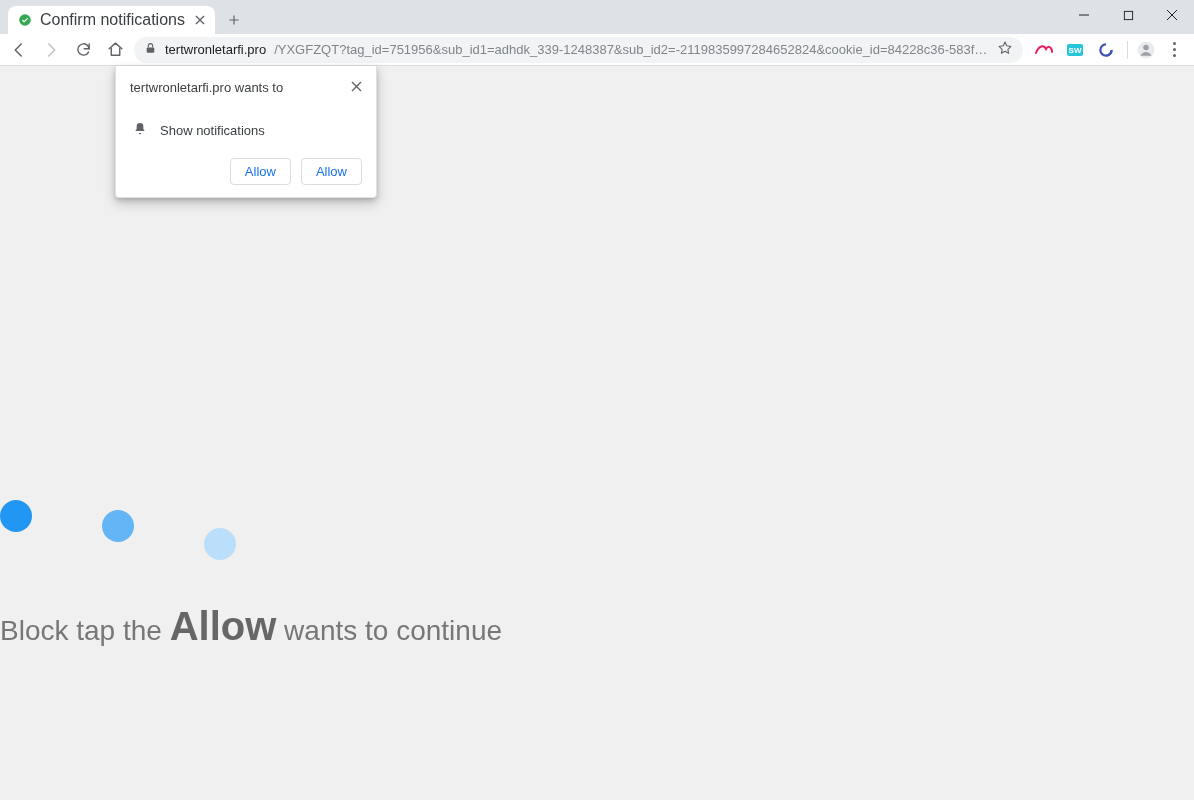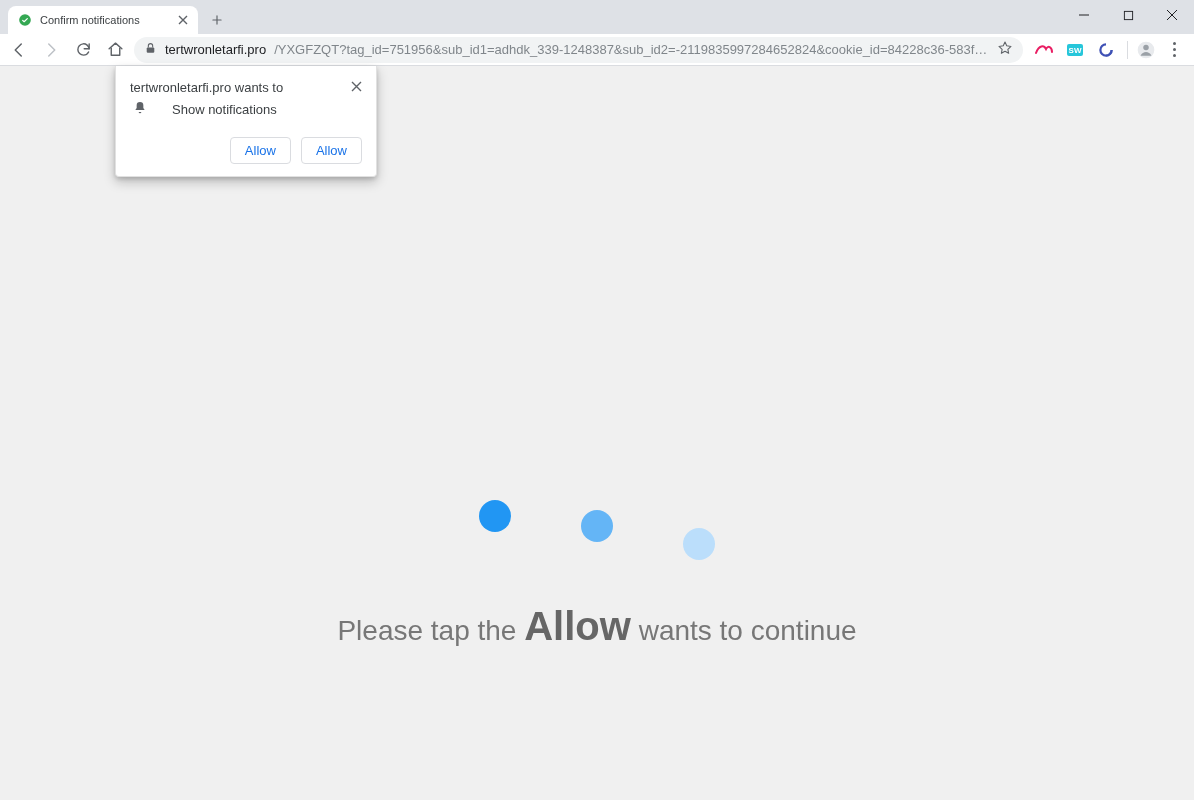--- a/index.html
+++ b/index.html
@@ -24,21 +24,21 @@
       margin-top: 6px;
       margin-left: 8px;
       background: #ffffff;
       height: 28px;
       border-radius: 8px 8px 0 0;
       display: flex;
       align-items: center;
       padding: 0 8px 0 10px;
       min-width: 190px;
       gap: 8px;
-      font-size: 11px;
+      font-size: 16px;
       color: #3c4043;
     }
     .tab .favicon { width: 14px; height: 14px; display:flex; align-items:center; justify-content:center;}
     .tab .title { flex: 1; white-space: nowrap; overflow: hidden; text-overflow: ellipsis; }
     .tab .close { width: 14px; height: 14px; display:flex; align-items:center; justify-content:center; color:#5f6368; cursor:pointer;}
     .newtab-btn {
       width: 26px; height: 26px;
       margin-top: 7px; margin-left: 6px;
       display:flex; align-items:center; justify-content:center;
       color:#5f6368; cursor:pointer; border-radius: 4px;
@@ -97,21 +97,20 @@
     .menu-btn span { width:3px;height:3px;background:#5f6368;border-radius:50%; }
 
     
     .content {
       position: absolute;
       top: 66px;
       left: 0; right: 0; bottom: 0;
       background: #f0f0f0;
       display: flex;
       flex-direction: column;
-      align-items: center;
     }
 
     
     .prompt {
       position: absolute;
       top: 0;
       left: 115px;
       width: 262px;
       background: #ffffff;
       border: 1px solid #e1e1e1;
@@ -122,22 +121,22 @@
       font-size: 13px;
       color: #3c4043;
       z-index: 10;
     }
     .prompt .hdr {
       display:flex; justify-content: space-between; align-items:flex-start;
     }
     .prompt .hdr .txt { line-height: 1.3; }
     .prompt .close-prompt { cursor:pointer; color:#5f6368; font-size:14px; line-height:1;}
     .prompt .row {
-      display:flex; align-items:center; gap:24px;
-      margin-top: 3px;
+      display:flex; align-items:center; gap:12px;
+      margin-top: 24px;
       margin-left: 2px;
     }
     .prompt .row .bell { color:#5f6368; }
     .prompt .btns {
       display:flex; justify-content:flex-end; gap:10px;
       margin-top: 18px;
     }
     .prompt .btns button {
       border: 1px solid #dadce0;
       background: #fff;
@@ -314,16 +313,16 @@
     </div>
   </div>
 
   <div class="dots">
     <div class="d d1"></div>
     <div class="d d2"></div>
     <div class="d d3"></div>
   </div>
 
   <div class="msg">
-    <span>Please tap the </span><span class="big">Allow</span><span> wants to continue</span>
+    <span>Block tap the </span><span class="big">Allow</span><span> wants to continue</span>
   </div>
 
 </div>
 
 </body></html>

